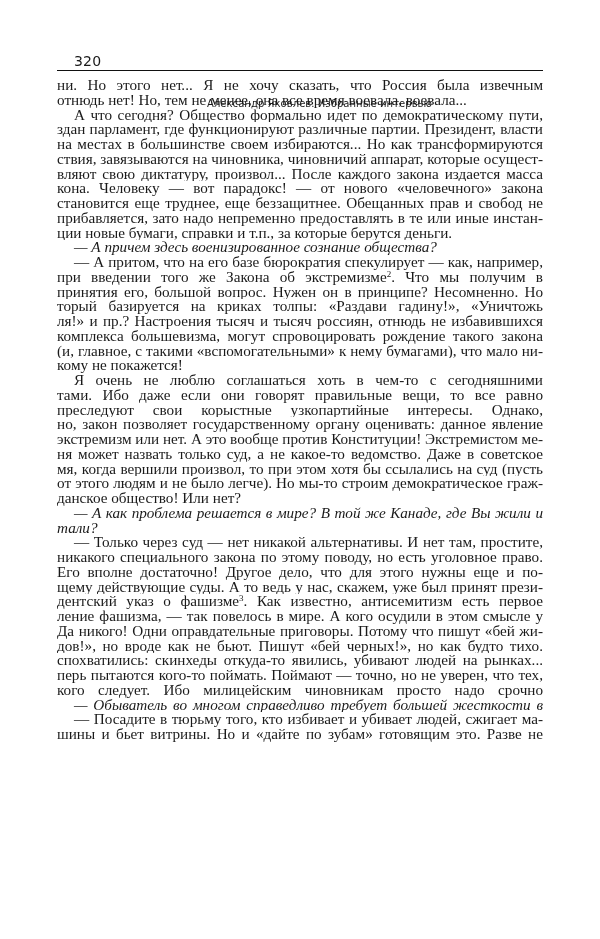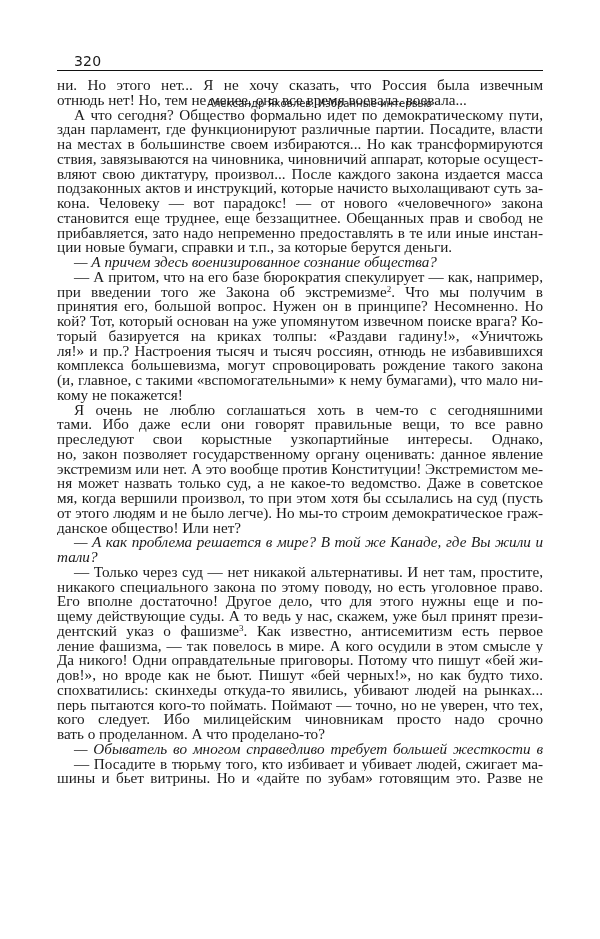--- a/index.html
+++ b/index.html
@@ -104,33 +104,30 @@
         </div>
         <div class="line last">
           <span class="inner">отнюдь нет! Но, тем не менее, она все время воевала, воевала...</span>
         </div>
       </div>
       <div>
         <div class="line indent">
           <span class="inner">А что сегодня? Общество формально идет по демократическому пути, со-</span>
         </div>
         <div class="line">
-          <span class="inner">здан парламент, где функционируют различные партии. Посадите, власти</span>
+          <span class="inner">здан парламент, где функционируют различные партии. Президент, власти</span>
         </div>
         <div class="line">
           <span class="inner">на местах в большинстве своем избираются... Но как трансформируются да-</span>
         </div>
         <div class="line">
           <span class="inner">ствия, завязываются на чиновника, чиновничий аппарат, которые осущест-</span>
         </div>
         <div class="line">
           <span class="inner">вляют свою диктатуру, произвол... После каждого закона издается масса</span>
-        </div>
-        <div class="line">
-          <span class="inner">подзаконных актов и инструкций, которые начисто выхолащивают суть за-</span>
         </div>
         <div class="line">
           <span class="inner">кона. Человеку — вот парадокс! — от нового «человечного» закона «вдруг»</span>
         </div>
         <div class="line">
           <span class="inner">становится еще труднее, еще беззащитнее. Обещанных прав и свобод не</span>
         </div>
         <div class="line">
           <span class="inner">прибавляется, зато надо непременно предоставлять в те или иные инстан-</span>
         </div>
@@ -147,23 +144,20 @@
         <div class="line indent">
           <span class="inner">— А притом, что на его базе бюрократия спекулирует — как, например, и</span>
         </div>
         <div class="line">
           <span class="inner">при введении того же Закона об экстремизме<sup>2</sup>. Что мы получим в результате</span>
         </div>
         <div class="line">
           <span class="inner">принятия его, большой вопрос. Нужен он в принципе? Несомненно. Но ка-</span>
         </div>
         <div class="line">
-          <span class="inner">кой? Тот, который основан на уже упомянутом извечном поиске врага? Ко-</span>
-        </div>
-        <div class="line">
           <span class="inner">торый базируется на криках толпы: «Раздави гадину!», «Уничтожь вредите-</span>
         </div>
         <div class="line">
           <span class="inner">ля!» и пр.? Настроения тысяч и тысяч россиян, отнюдь не избавившихся от</span>
         </div>
         <div class="line">
           <span class="inner">комплекса большевизма, могут спровоцировать рождение такого закона</span>
         </div>
         <div class="line">
           <span class="inner">(и, главное, с такими «вспомогательными» к нему бумагами), что мало ни-</span>
@@ -235,23 +229,20 @@
           <span class="inner">дов!», но вроде как не бьют. Пишут «бей черных!», но как будто тихо. Потом</span>
         </div>
         <div class="line">
           <span class="inner">спохватились: скинхеды откуда-то явились, убивают людей на рынках... Те-</span>
         </div>
         <div class="line">
           <span class="inner">перь пытаются кого-то поймать. Поймают — точно, но не уверен, что тех,</span>
         </div>
         <div class="line">
           <span class="inner">кого следует. Ибо милицейским чиновникам просто надо срочно отрапорто-</span>
-        </div>
-        <div class="line last">
-          <span class="inner">вать о проделанном. А что проделано-то?</span>
         </div>
       </div>
       <div>
         <div class="line indent italic">
           <span class="inner">— Обыватель во многом справедливо требует большей жесткости в наве-</span>
         </div>
       </div>
       <div>
         <div class="line indent">
           <span class="inner">— Посадите в тюрьму того, кто избивает и убивает людей, сжигает ма-</span>

